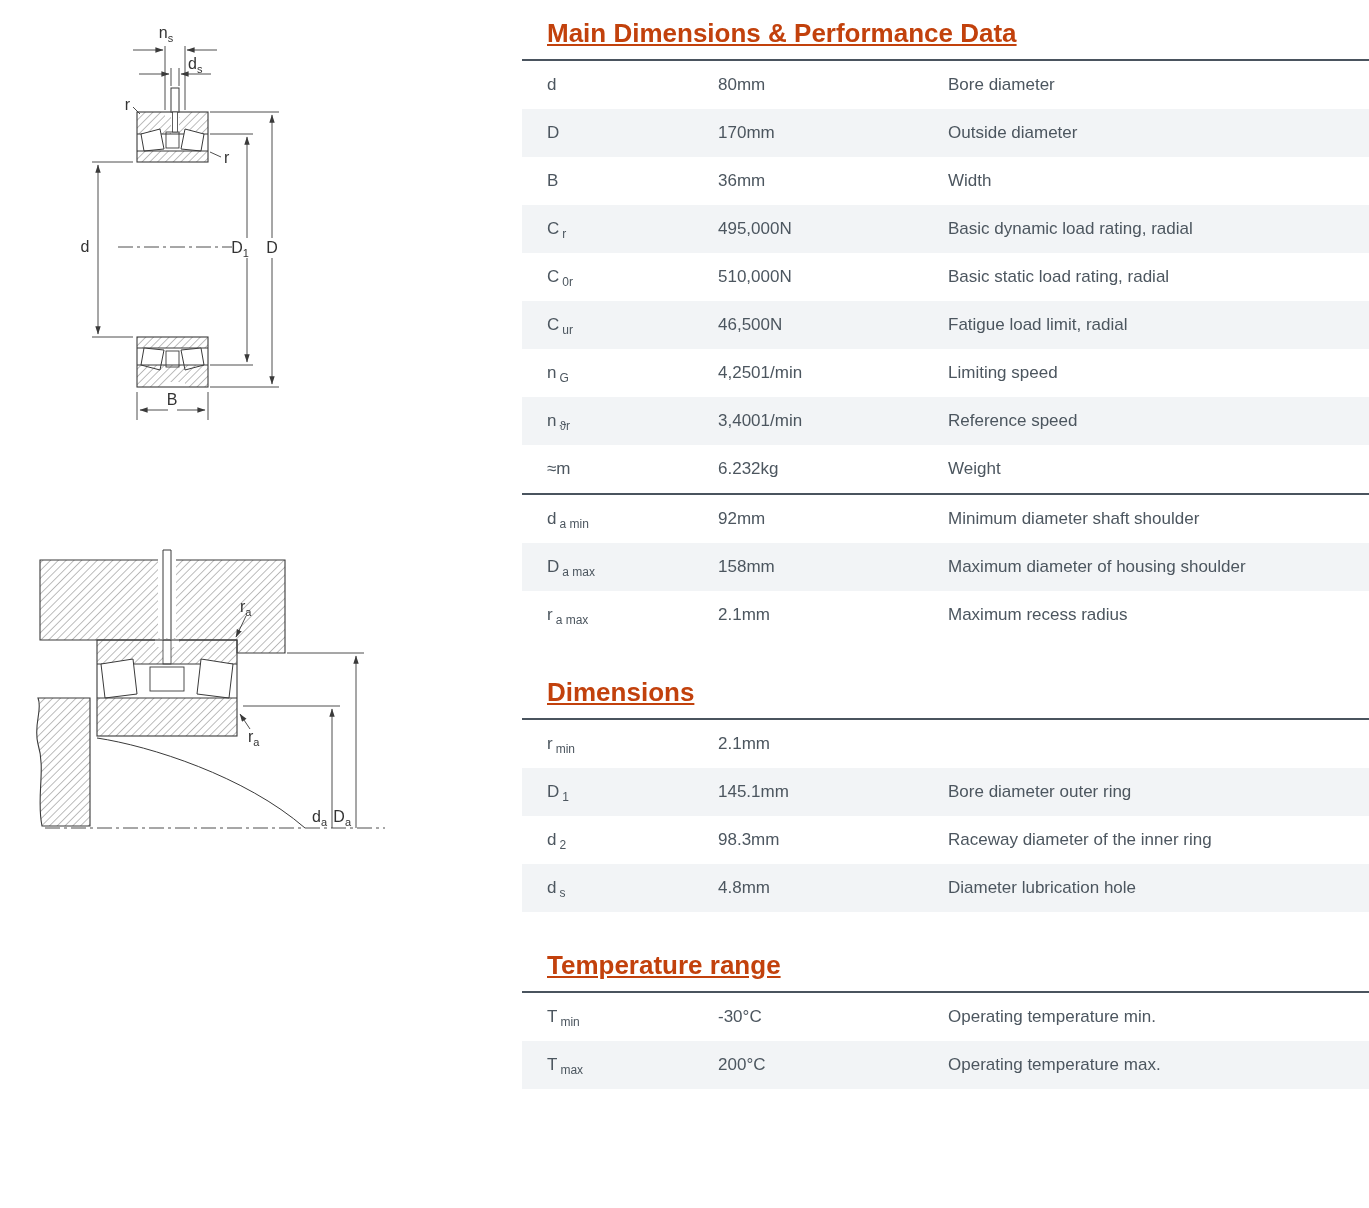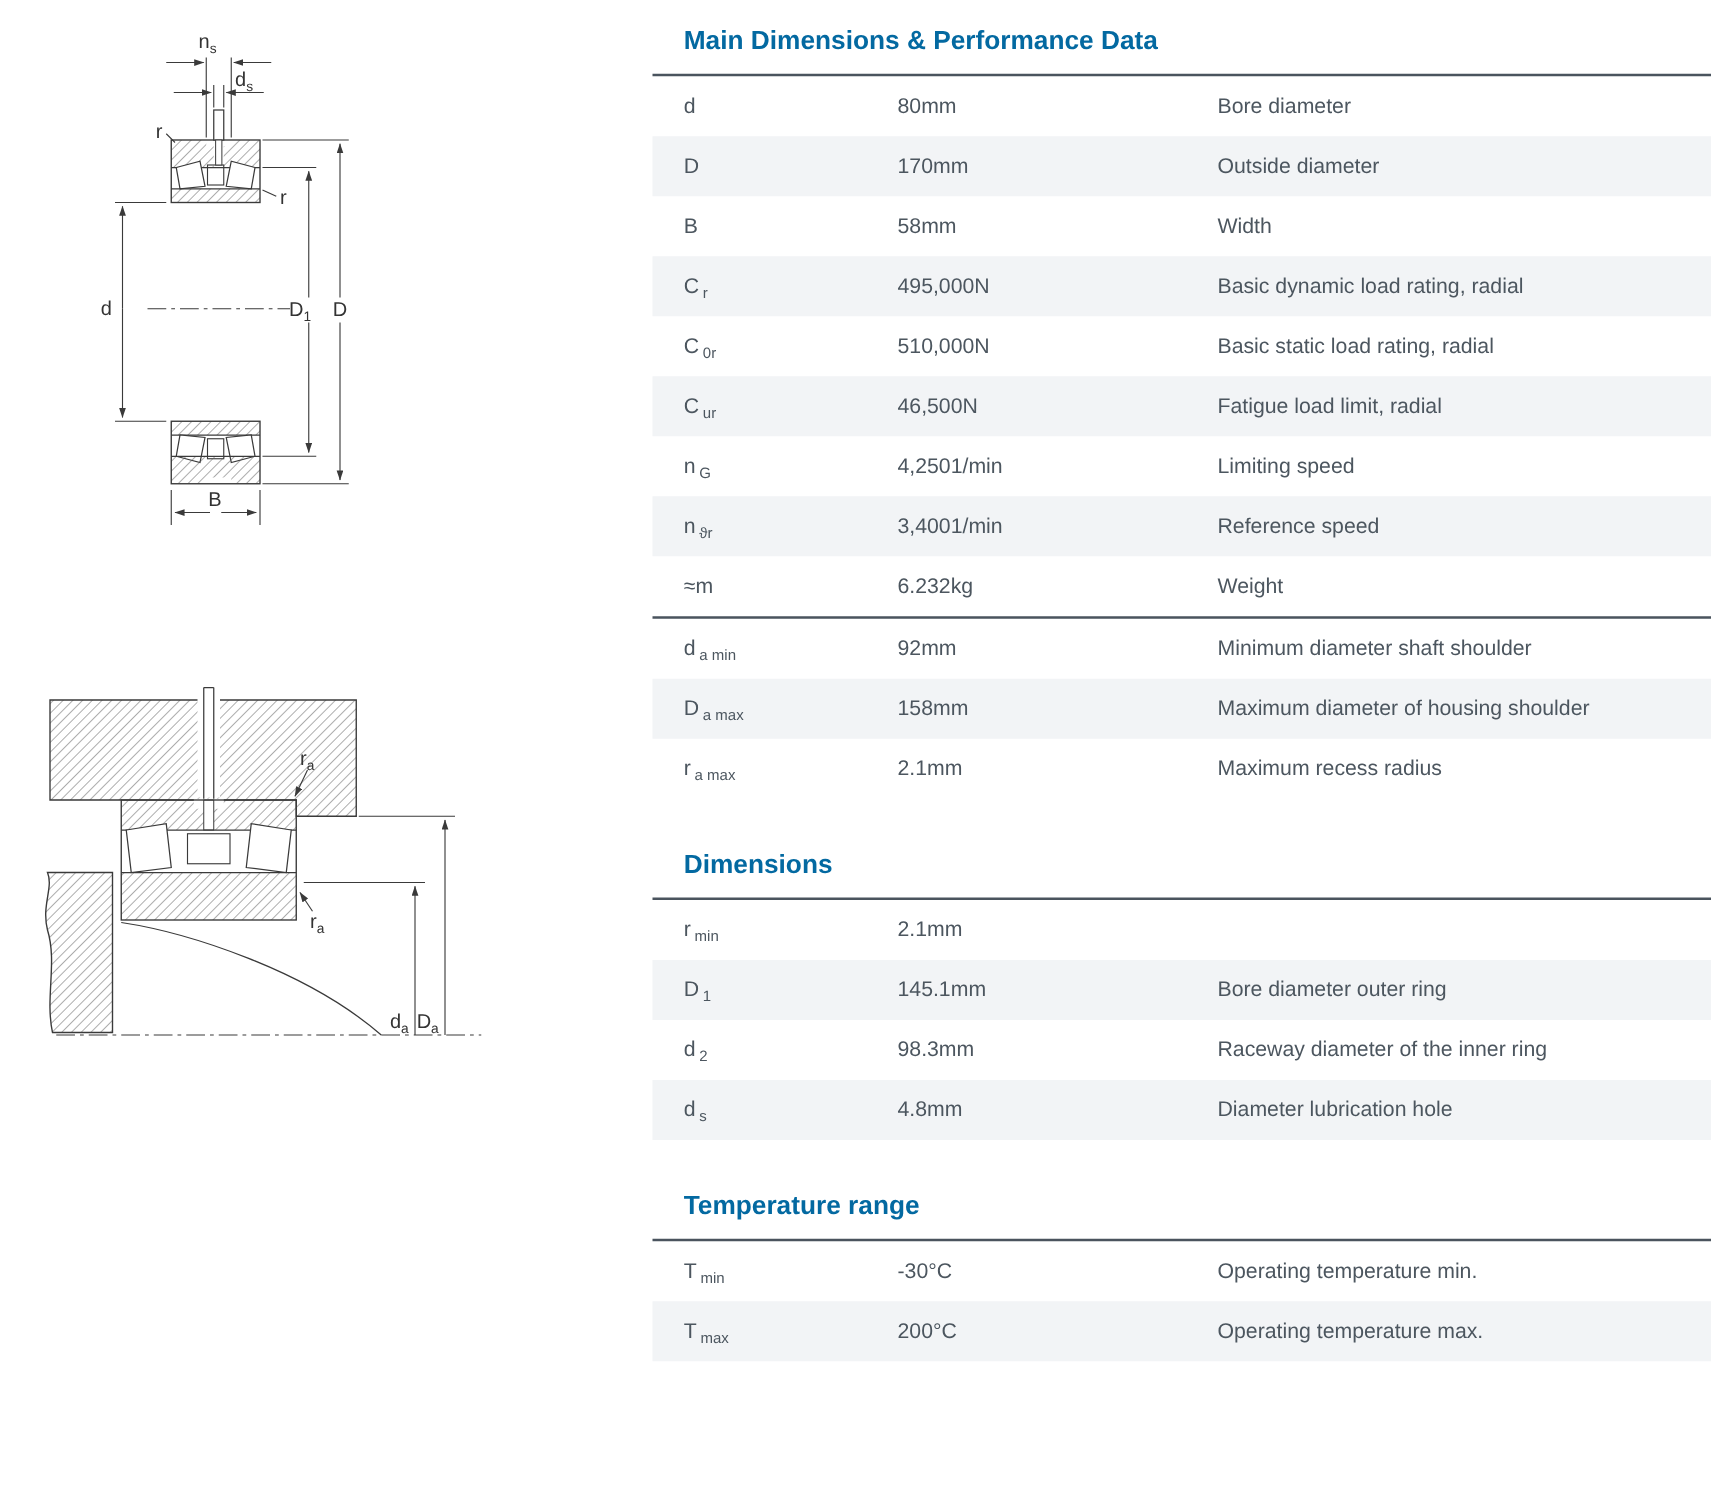--- a/index.html
+++ b/index.html
@@ -12,29 +12,29 @@
   }
   .left-pane { position:absolute; left:0; top:0; width:522px; height:1208px; }
   .drawing-top    { position:absolute; left:0; top:0; }
   .drawing-bottom { position:absolute; left:0; top:548px; }
   svg text { font-family:"Liberation Sans", sans-serif; font-size:16px; fill:#333333; }
   .dsub { font-size:11px; }
 
   .right-pane { position:absolute; left:522px; top:0; width:847px; }
   .spec-section .section-title {
     margin:0; padding:22px 0 15px 25px;
-    font-size:21px; line-height:22px; font-weight:bold; color:#0369a1;
+    font-size:26px; line-height:22px; font-weight:bold; color:#c2410c;text-decoration:underline;
   }
   .spec-section + .spec-section .section-title { padding-top:42px; }
   .spec-table { border-top:2px solid #4a545e; }
   .row { display:flex; height:48px; align-items:center; font-size:17px; color:#4c565f; }
   .row.even { background:#f2f4f6; }
   .cell-symbol { width:196px; padding-left:25px; box-sizing:border-box; }
   .cell-value  { width:230px; }
-  .cell-desc   { flex:1;margin-left:26px; }
+  .cell-desc   { flex:1; }
   .sub { font-size:12px; margin-left:3px; position:relative; top:4px; }
   .unit { }
 </style>
 </head>
 <body>
 
 <div class="left-pane">
 
   <svg class="drawing-top" width="522" height="470" viewBox="0 0 522 470">
     <defs>
@@ -196,21 +196,21 @@
           <div class="cell cell-value"><span class="val">80</span><span class="unit">mm</span></div>
           <div class="cell cell-desc">Bore diameter</div>
         </div>
         <div class="row even">
           <div class="cell cell-symbol"><span>D</span></div>
           <div class="cell cell-value"><span class="val">170</span><span class="unit">mm</span></div>
           <div class="cell cell-desc">Outside diameter</div>
         </div>
         <div class="row odd">
           <div class="cell cell-symbol"><span>B</span></div>
-          <div class="cell cell-value"><span class="val">58</span><span class="unit">mm</span></div>
+          <div class="cell cell-value"><span class="val">36</span><span class="unit">mm</span></div>
           <div class="cell cell-desc">Width</div>
         </div>
         <div class="row even">
           <div class="cell cell-symbol"><span>C</span><span class="sub">r</span></div>
           <div class="cell cell-value"><span class="val">495,000</span><span class="unit">N</span></div>
           <div class="cell cell-desc">Basic dynamic load rating, radial</div>
         </div>
         <div class="row odd">
           <div class="cell cell-symbol"><span>C</span><span class="sub">0r</span></div>
           <div class="cell cell-value"><span class="val">510,000</span><span class="unit">N</span></div>

